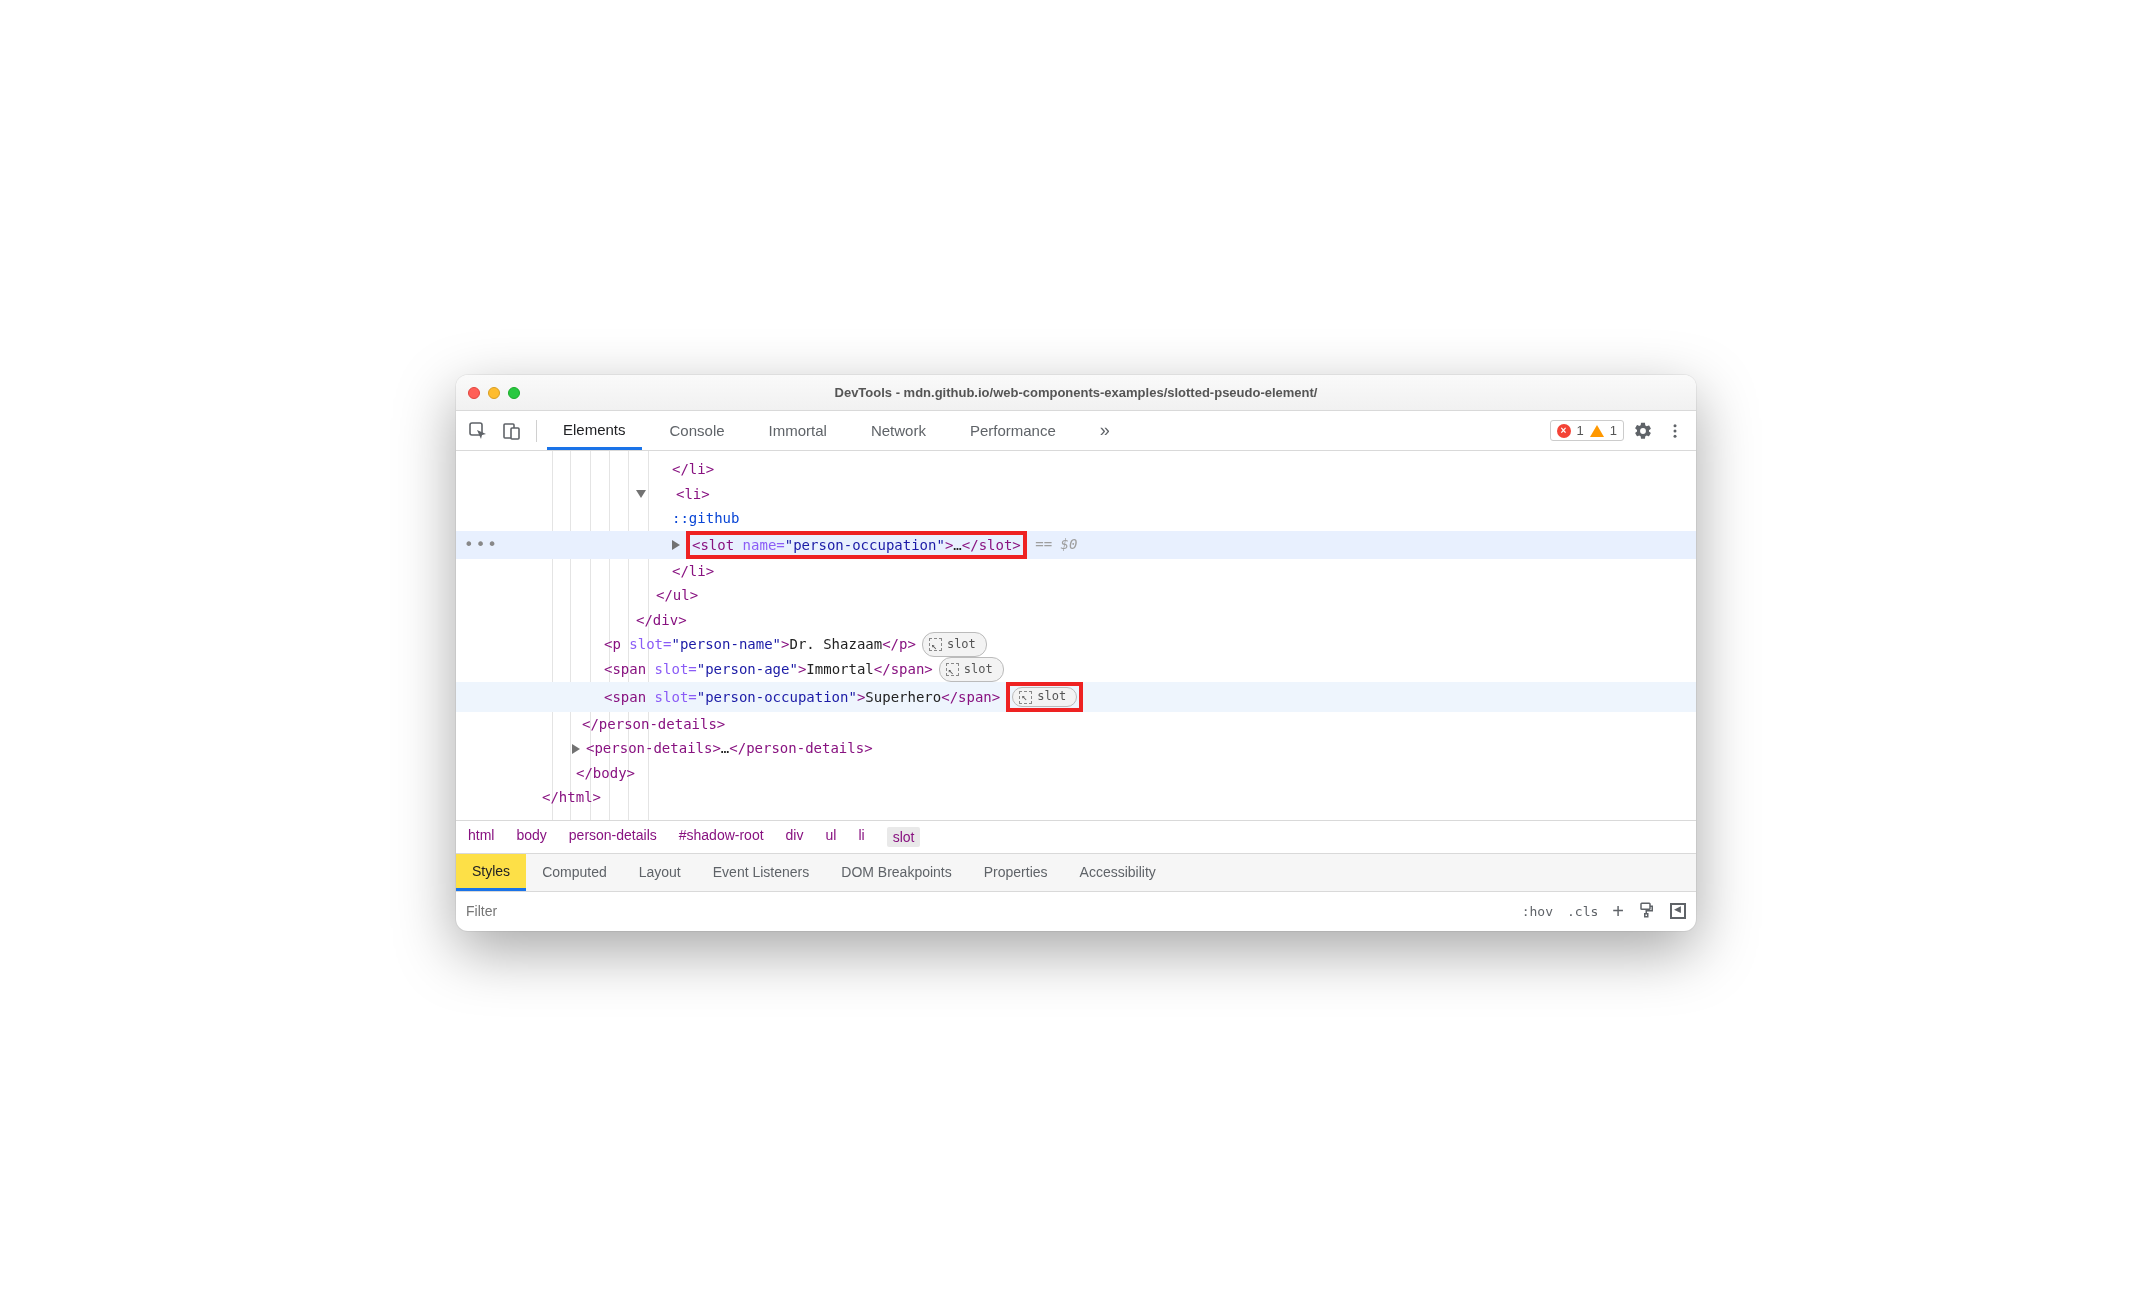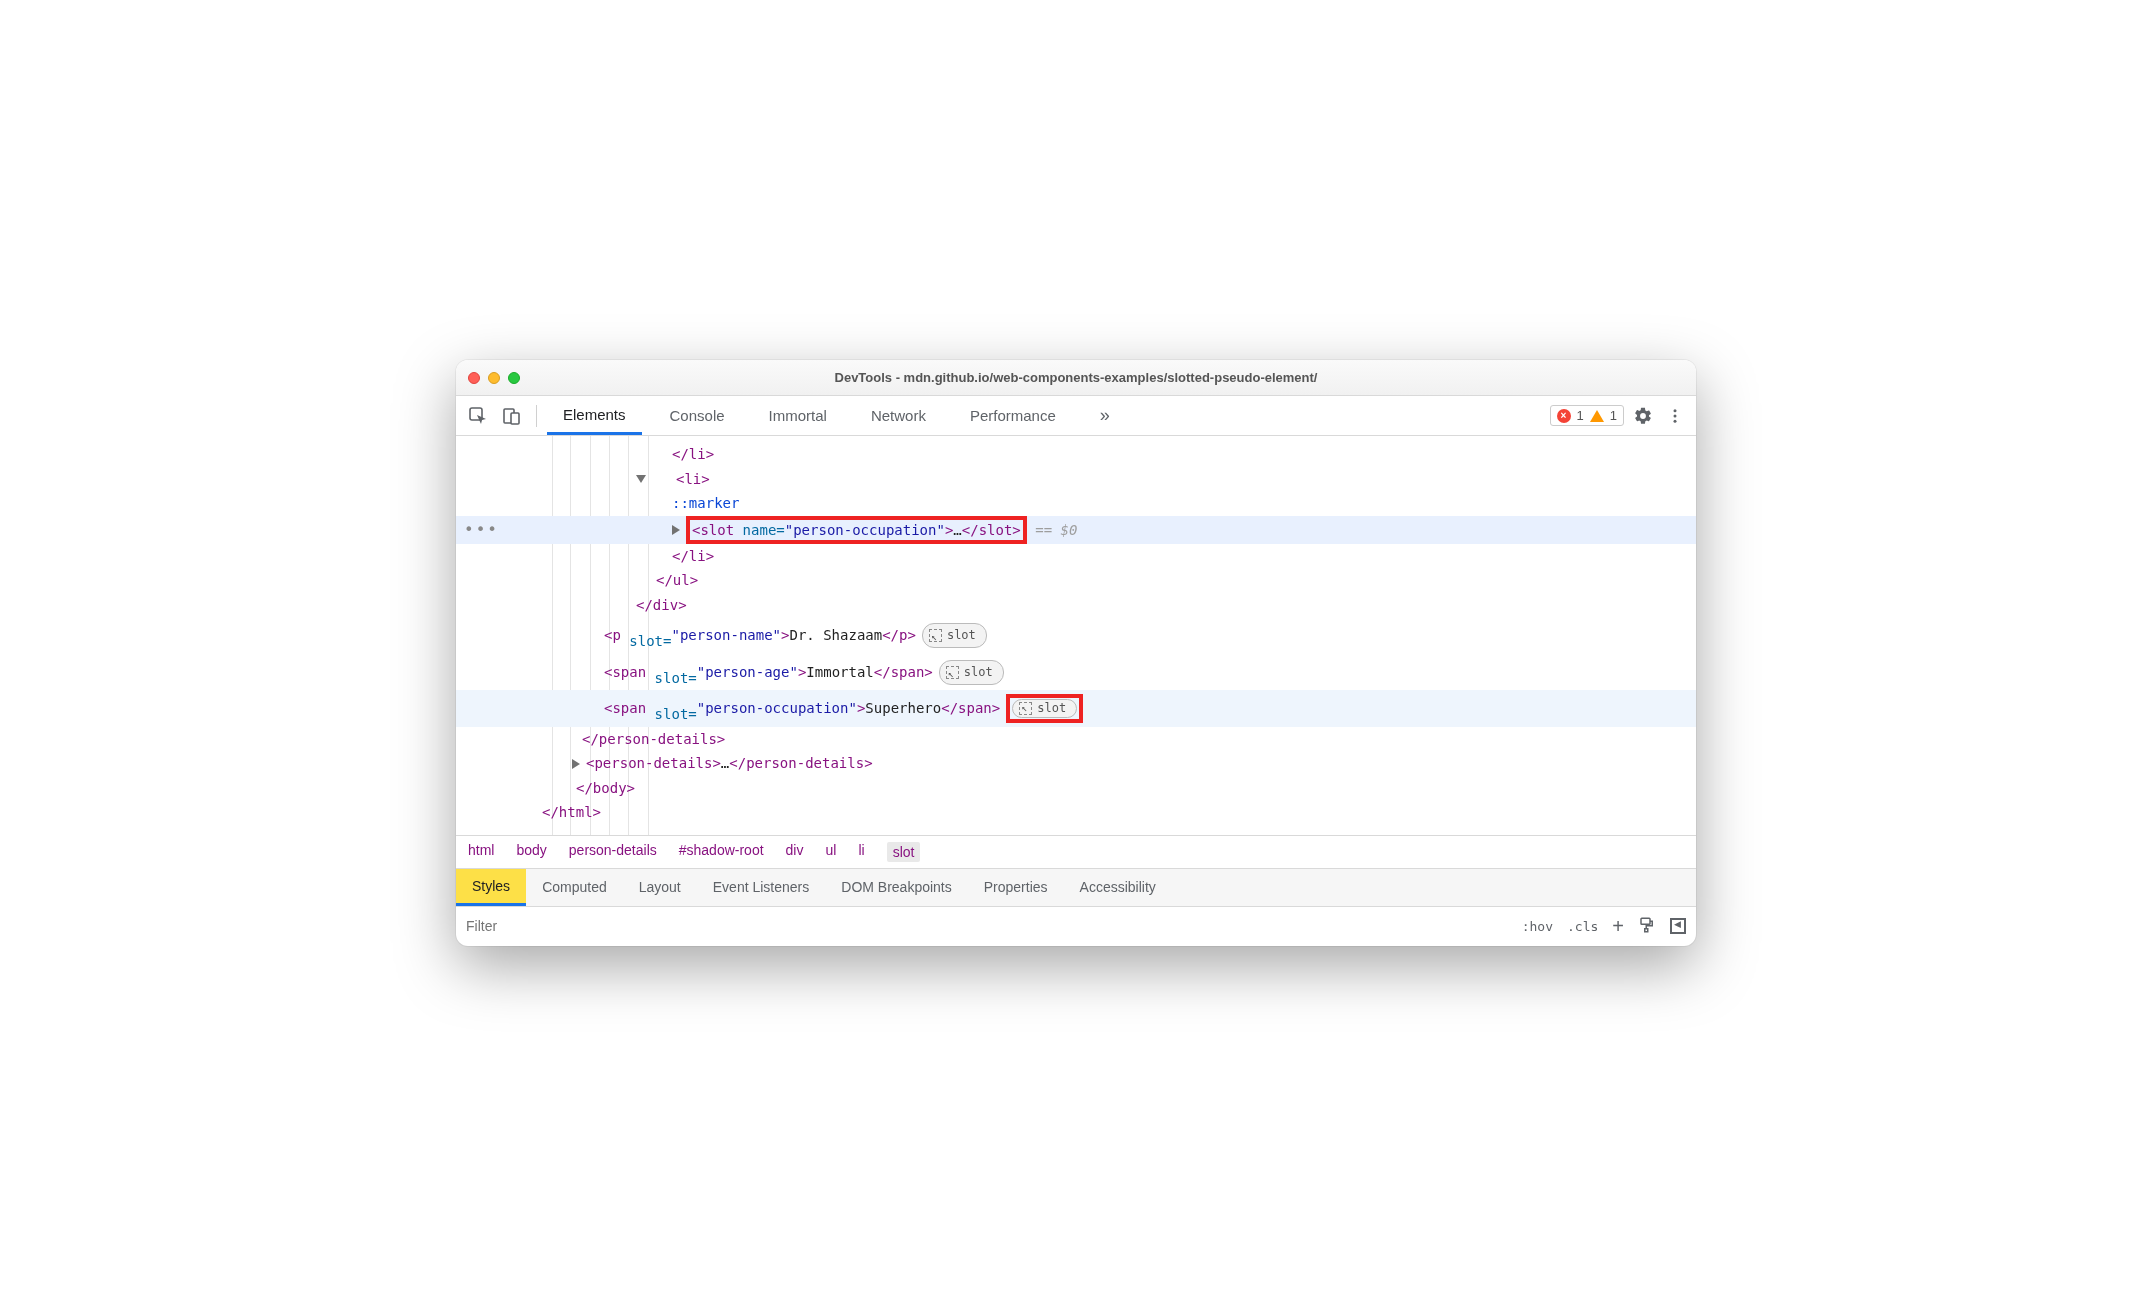--- a/index.html
+++ b/index.html
@@ -69,21 +69,21 @@
   .ind3  { padding-left: 116px;}
   .ind2  { padding-left: 100px; margin-left: 20px;}
   .ind1  { padding-left: 86px;}
   .row.highlight { background:#e8f0fe; }
   .row.highlight2 { background:#eef5fd; }
   .gutter-dots { position:absolute; left:8px; color:#888; font-size:16px; letter-spacing:2px;}
   .tri { display:inline-block; width:0;height:0; vertical-align:middle; margin-right:6px;}
   .tri.down { border-left:5px solid transparent; border-right:5px solid transparent; border-top:8px solid #727272;}
   .tri.right { border-top:5px solid transparent; border-bottom:5px solid transparent; border-left:8px solid #727272;}
   .tag { color:#881280;}
-  .attr-n { color:#0369a1;margin-top:12px;}
+  .attr-n { color:#8b5cf6;}
   .attr-v { color:#1a1aa6;}
   .pseudo { color:#0a46d6;}
   .txt { color:#222;}
   .eqdollar { color:#9e9e9e; font-style:italic;}
   .ellip { color:#222;}
   .redbox { border:4px solid #e22; padding:1px 2px; display:inline-block; line-height:1.3;}
   .slot-badge {
     display:inline-flex; align-items:center; gap:5px;
     border:1px solid #bbb; border-radius:12px; padding:1px 10px 1px 6px;
     background:#f3f3f3; font-family:Menlo,monospace; font-size:12px; color:#555;
@@ -177,21 +177,21 @@
       <div class="vguide g2"></div>
       <div class="vguide g3"></div>
       <div class="vguide g4"></div>
       <div class="vguide g5"></div>
       <div class="vguide g6"></div>
 
     <div class="row ind9b"><span class="tag">&lt;/li&gt;</span></div>
 
     <div class="row ind9"><span class="tri down"></span><span class="tag">&lt;li&gt;</span></div>
 
-    <div class="row ind9c"><span class="pseudo">::marker</span></div>
+    <div class="row ind9c"><span class="pseudo">::github</span></div>
 
     <div class="row highlight ind9b">
       <span class="gutter-dots">•••</span>
       <span class="tri right"></span><span class="redbox"><span class="tag">&lt;slot</span><span> </span><span class="attr-n">name</span><span class="attr-n">=</span><span class="attr-v">"person-occupation"</span><span class="tag">&gt;</span><span class="ellip">…</span><span class="tag">&lt;/slot&gt;</span></span><span class="eqdollar"> == $0</span>
     </div>
 
     <div class="row ind9b"><span class="tag">&lt;/li&gt;</span></div>
     <div class="row ind10"><span class="tag">&lt;/ul&gt;</span></div>
     <div class="row ind9"><span class="tag">&lt;/div&gt;</span></div>
 

